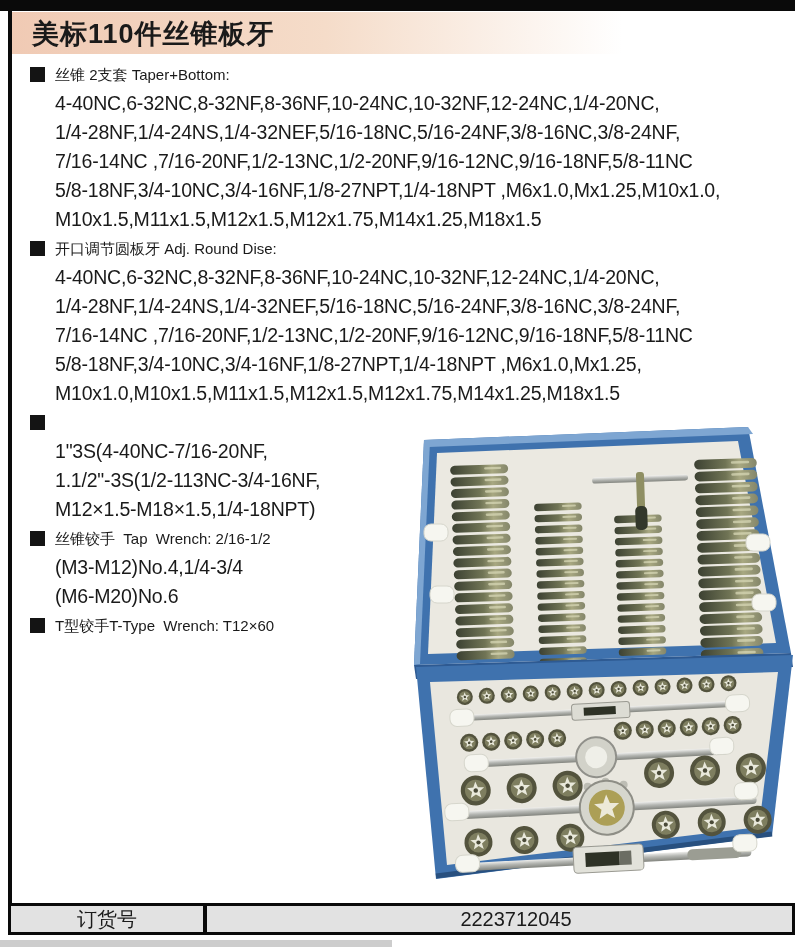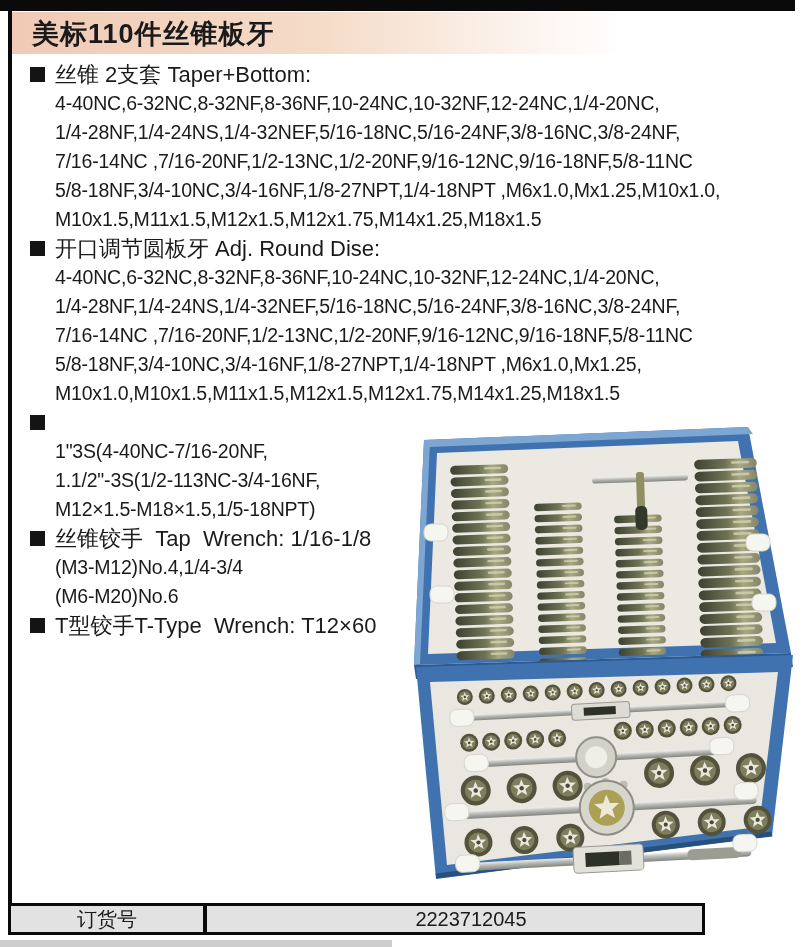--- a/index.html
+++ b/index.html
@@ -13,25 +13,25 @@
     position:absolute;left:12px;top:12px;width:783px;height:42px;
     background:linear-gradient(90deg,#f0cab4 0%,#f5dcc9 40%,#ffffff 78%);
   }
   .title-band h1{
     margin:0;padding:0 0 0 20px;font-size:27px;line-height:44px;font-weight:bold;
     letter-spacing:1px;white-space:pre;
   }
   .content{position:absolute;left:30px;top:60px;width:765px;}
   .hrow{display:flex;align-items:flex-start;height:29px;}
   .bullet{width:15px;height:15px;background:#141414;margin:7px 10px 0 0;flex:0 0 auto;}
-  .htext{font-size:22px;line-height:29px;white-space:pre;font-weight:500;}
+  .htext{font-size:15px;line-height:29px;white-space:pre;font-weight:500;}
   .line{font-size:19.5px;line-height:29px;padding-left:25px;white-space:pre;letter-spacing:-0.2px;}
   .photo{position:absolute;left:410px;top:424px;width:388px;height:478px;}
   .order-table{
-    position:absolute;left:8px;top:903px;width:697px;height:32px;box-sizing:border-box;
+    position:absolute;left:8px;top:903px;width:787px;height:32px;box-sizing:border-box;
     border:3px solid #0a0a0a;background:#e2e2e2;display:flex;
   }
   .order-label{
     width:192px;flex:0 0 auto;border-right:4px solid #0a0a0a;
     display:flex;align-items:center;justify-content:center;font-size:20px;white-space:pre;
   }
   .order-value{flex:1;display:flex;align-items:center;justify-content:center;font-size:20px;margin-left:33px;}
   .bottom-strip{position:absolute;left:0;top:940px;width:392px;height:7px;background:#cdcdcd;}
 </style>
 </head>
@@ -71,27 +71,27 @@
       <div class="line">5/8-18NF,3/4-10NC,3/4-16NF,1/8-27NPT,1/4-18NPT ,M6x1.0,Mx1.25,</div>
       <div class="line">M10x1.0,M10x1.5,M11x1.5,M12x1.5,M12x1.75,M14x1.25,M18x1.5</div>
     </div>
 
     <div class="sec">
       <div class="hrow">
         <span class="bullet"></span>
       </div>
       <div class="line">1"3S(4-40NC-7/16-20NF,</div>
       <div class="line">1.1/2"-3S(1/2-113NC-3/4-16NF,</div>
-      <div class="line">M12×1.5-M18×1.5,1/5-18NPT)</div>
-    </div>
-
-    <div class="sec">
-      <div class="hrow">
-        <span class="bullet"></span>
-        <span class="htext">丝锥铰手  Tap  Wrench: 1/16-1/8</span>
+      <div class="line">M12×1.5-M18×1.5,1/4-18NPT)</div>
+    </div>
+
+    <div class="sec">
+      <div class="hrow">
+        <span class="bullet"></span>
+        <span class="htext">丝锥铰手  Tap  Wrench: 2/16-1/2</span>
       </div>
       <div class="line">(M3-M12)No.4,1/4-3/4</div>
       <div class="line">(M6-M20)No.6</div>
     </div>
 
     <div class="sec">
       <div class="hrow">
         <span class="bullet"></span>
         <span class="htext">T型铰手T-Type  Wrench: T12×60</span>
       </div>

